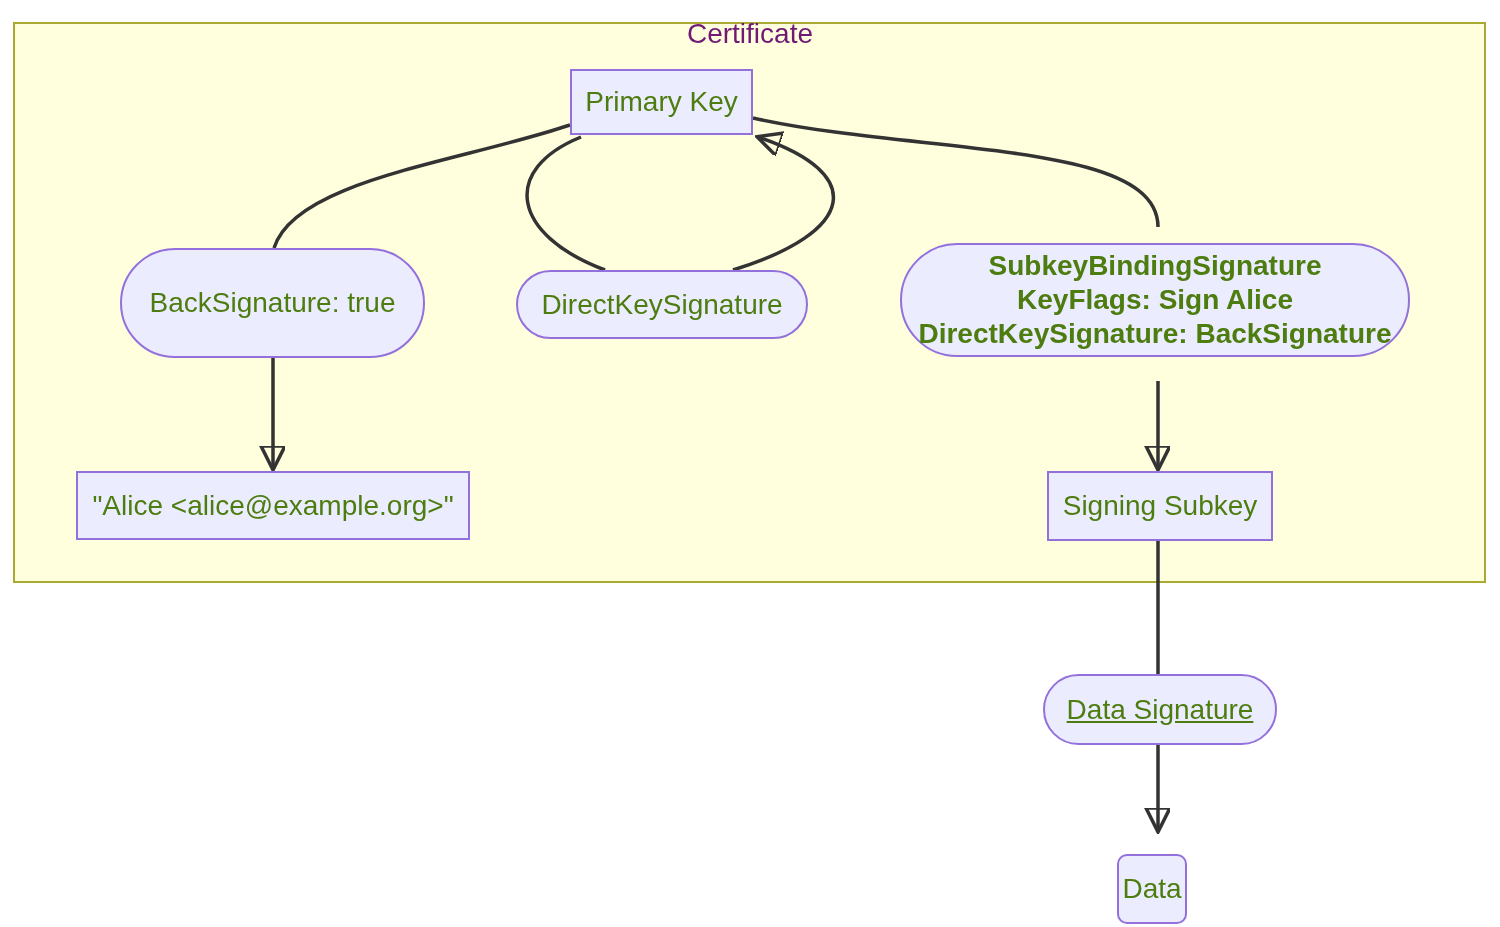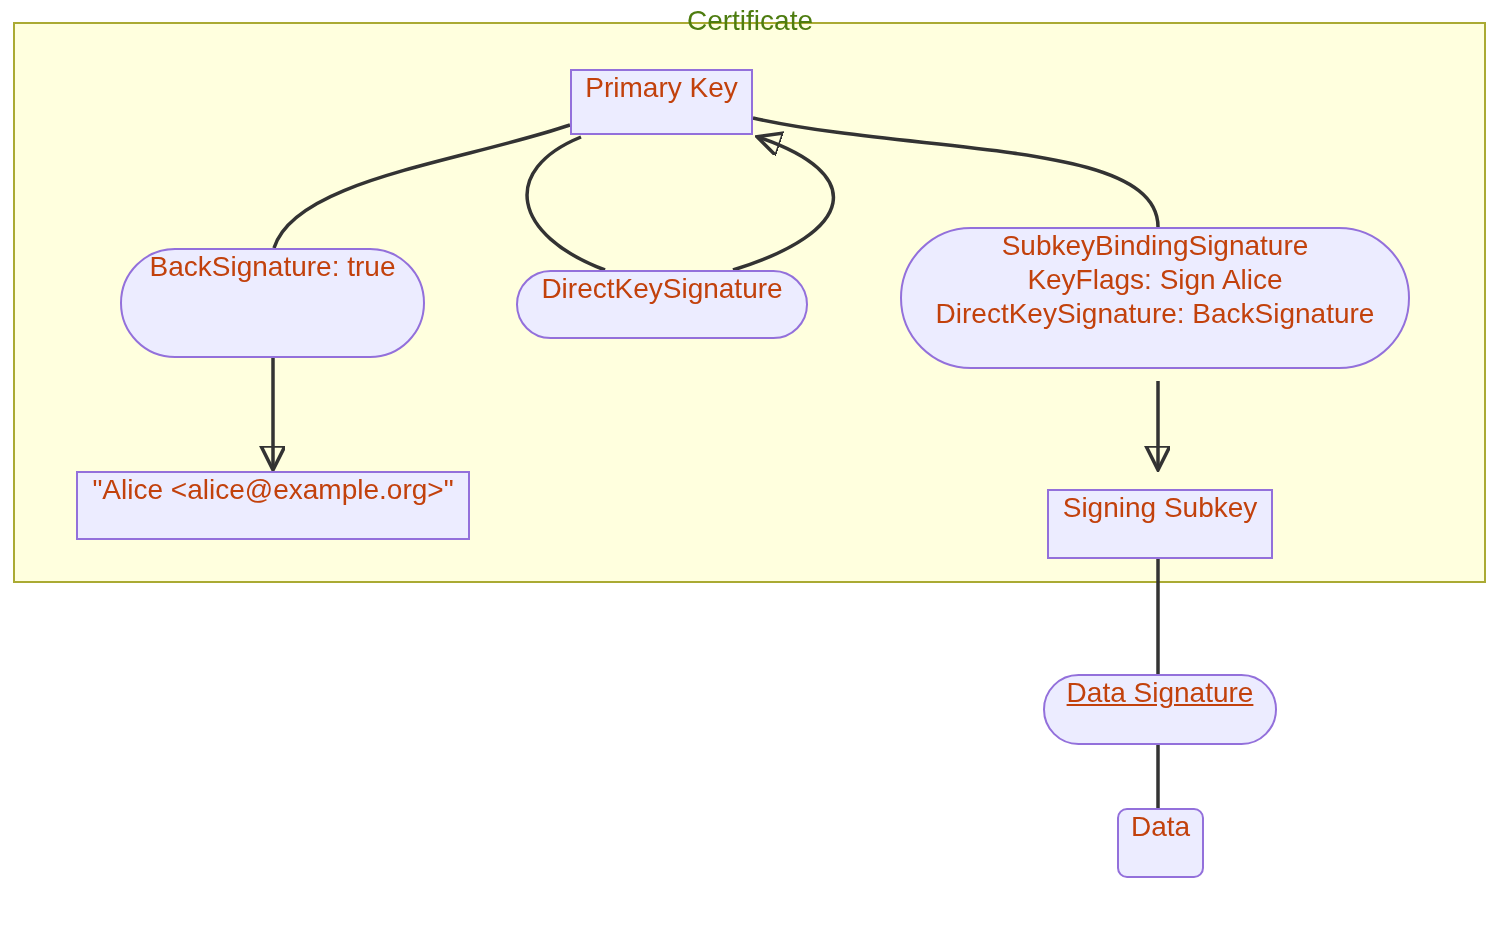--- a/index.html
+++ b/index.html
@@ -19,58 +19,59 @@
   .subgraph {
     position: absolute;
     left: 13px; top: 22px;
     width: 1473px; height: 561px;
     background: #ffffde;
     border: 2px solid #aaaa33;
     box-sizing: border-box;
   }
   .subgraph-title {
     position: absolute;
-    left: 0; top: 5px;
+    left: 0; top: 18px;
     width: 100%;
     text-align: center;
     font-size: 28px;
-    color: #4d7c0f;
+    color: #701a75;
   }
   .edges {
     position: absolute;
     left: 0; top: 0;
     width: 1500px; height: 927px;
   }
   .edges path { fill: none; stroke: #333333; stroke-width: 3.5px; }
   .node {
     position: absolute;
     box-sizing: border-box;
     background: #ECECFF;
     border: 2px solid #9370DB;
     display: flex;
     flex-direction: column;
     align-items: center;
+    justify-content: center;
     text-align: center;
     font-size: 28px;
     line-height: 34px;
-    color: #c2410c;
+    color: #4d7c0f;
     white-space: nowrap;
   }
   .node.rect     { border-radius: 0; }
   .node.rounded  { border-radius: 10px; }
   .node.stadium  { border-radius: 999px; }
 
   .n-primary-key   { left: 570px;  top: 69px;  width: 183px; height: 66px; }
   .n-positive-cert { left: 120px;  top: 248px; width: 305px; height: 110px; }
   .n-direct-key    { left: 516px;  top: 270px; width: 292px; height: 69px; }
-  .n-subkey-bind   { left: 900px;  top: 227px; width: 510px; height: 142px; }
+  .n-subkey-bind   { left: 900px;  top: 243px; width: 510px; height: 114px; font-weight: bold; }
   .n-user-id       { left: 76px;   top: 471px; width: 394px; height: 69px; }
-  .n-signing-sub   { left: 1047px; top: 471px; width: 226px; height: 70px; margin-top: 18px; }
+  .n-signing-sub   { left: 1047px; top: 471px; width: 226px; height: 70px; }
   .n-data-sig      { left: 1043px; top: 674px; width: 234px; height: 71px; text-decoration: underline; }
-  .n-data          { left: 1117px; top: 808px; width: 87px;  height: 70px; }
+  .n-data          { left: 1117px; top: 854px; width: 70px;  height: 70px; }
 </style>
 </head>
 <body>
 
 <div class="stage">
 
   <div class="subgraph"></div>
   <div class="subgraph-title">Certificate</div>
 
   <svg class="edges" width="1500" height="927" viewBox="0 0 1500 927" xmlns="http://www.w3.org/2000/svg">

